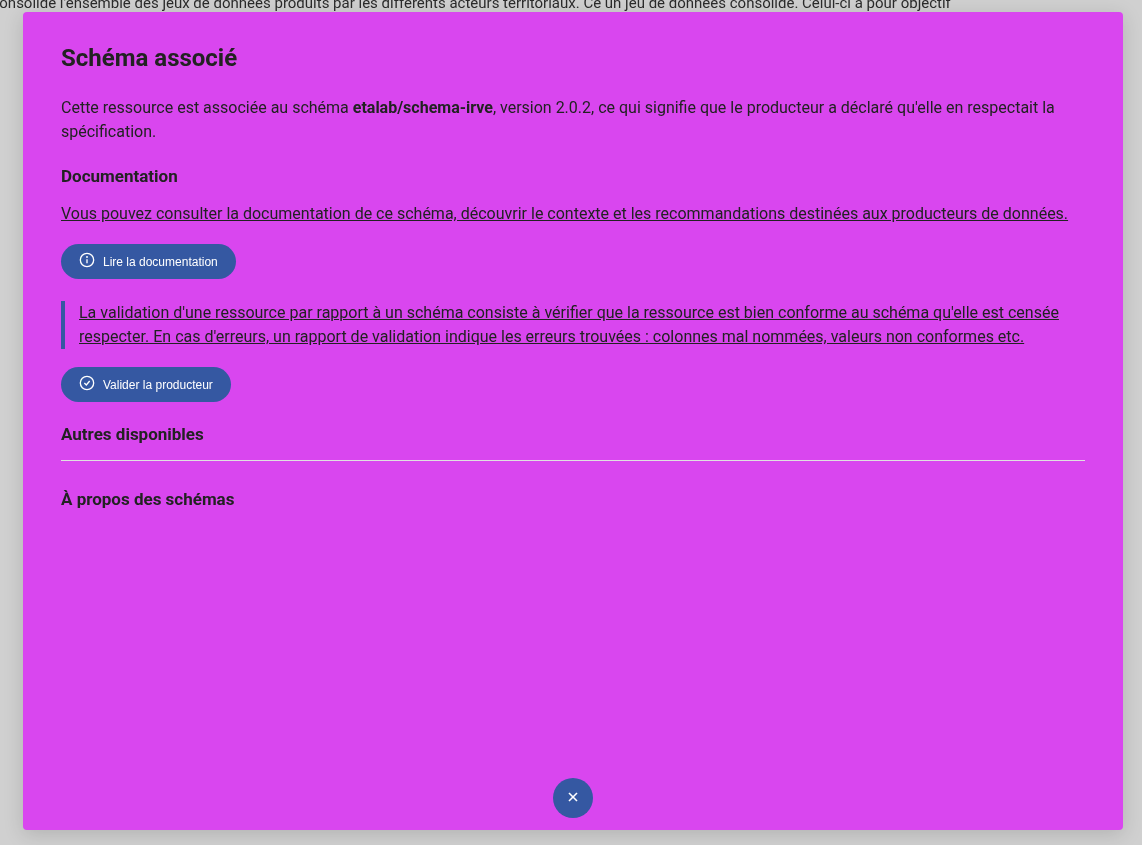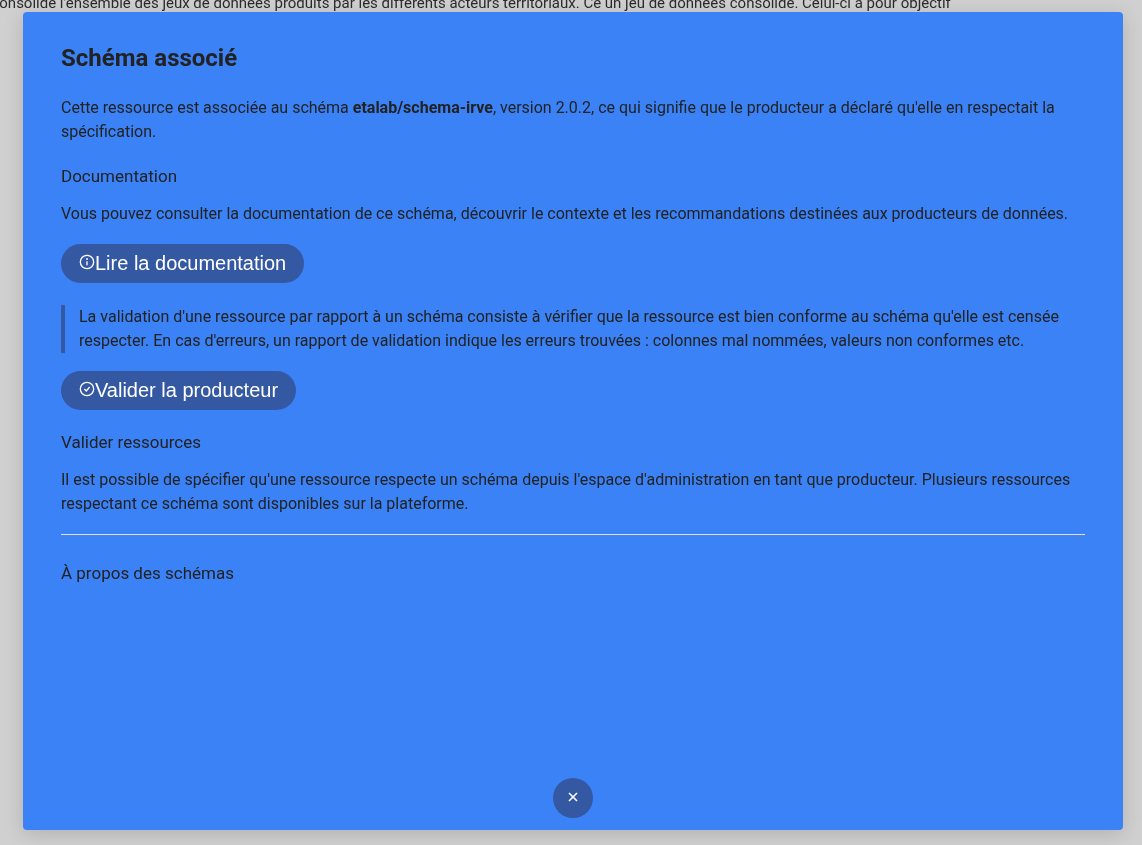--- a/index.html
+++ b/index.html
@@ -41,21 +41,21 @@
       font-size: 12px;
       letter-spacing: 0.5px;
       margin-top: 25px;
     }
     .modal {
       position: absolute;
       top: 12px;
       left: 23px;
       right: 19px;
       bottom: 15px;
-      background: #3b82f6;
+      background: #d946ef;
       border-radius: 4px;
       box-shadow: 0 4px 20px rgba(0,0,0,0.15);
       overflow: hidden;
       display: flex;
       flex-direction: column;
     }
     .modal-content {
       flex: 1;
       padding: 32px 38px 0 38px;
       overflow: hidden;
@@ -71,40 +71,41 @@
       line-height: 1.5;
       color: #222;
       margin-bottom: 22px;
     }
     .intro-text b {
       font-weight: 700;
       text-align: right;
     }
     .section-heading {
       font-size: 17px;
-      font-weight: 400;
+      font-weight: 700;
       color: #222;
       margin-bottom: 16px;
     }
     .body-text {
       font-size: 16px;
       line-height: 1.5;
       color: #222;
       margin-bottom: 18px;
+      text-decoration: underline;
     }
     .btn {
       display: inline-flex;
       align-items: center;
-      gap: 0;
+      gap: 8px;
       background: #3558a2;
       color: #fff;
       border: none;
       border-radius: 20px;
       padding: 8px 18px;
-      font-size: 20px;
+      font-size: 12px;
       cursor: pointer;
       margin-bottom: 22px;
     }
     .btn svg {
       width: 16px;
       height: 16px;
     }
     .blockquote {
       border-left: 4px solid #3558a2;
       padding-left: 14px;
@@ -182,22 +183,21 @@
     <button class="btn">
       <span>
         <svg viewBox="0 0 24 24" fill="none" stroke="currentColor" stroke-width="2">
           <circle cx="12" cy="12" r="10"></circle>
           <path d="M8 12l3 3 5-6"></path>
         </svg>
       </span>
       <span>Valider la producteur</span>
     </button>
 
-    <h2 class="section-heading">Valider ressources</h2>
-    <p class="body-text">Il est possible de spécifier qu'une ressource respecte un schéma depuis l'espace d'administration en tant que producteur. Plusieurs ressources respectant ce schéma sont disponibles sur la plateforme.</p>
+    <h2 class="section-heading">Autres disponibles</h2>
 
     <hr class="divider">
 
     <h2 class="section-heading">À propos des schémas</h2>
   </div>
 
   <button class="close-btn">
     <span>
       <svg viewBox="0 0 24 24" fill="none">
         <line x1="6" y1="6" x2="18" y2="18"></line>

